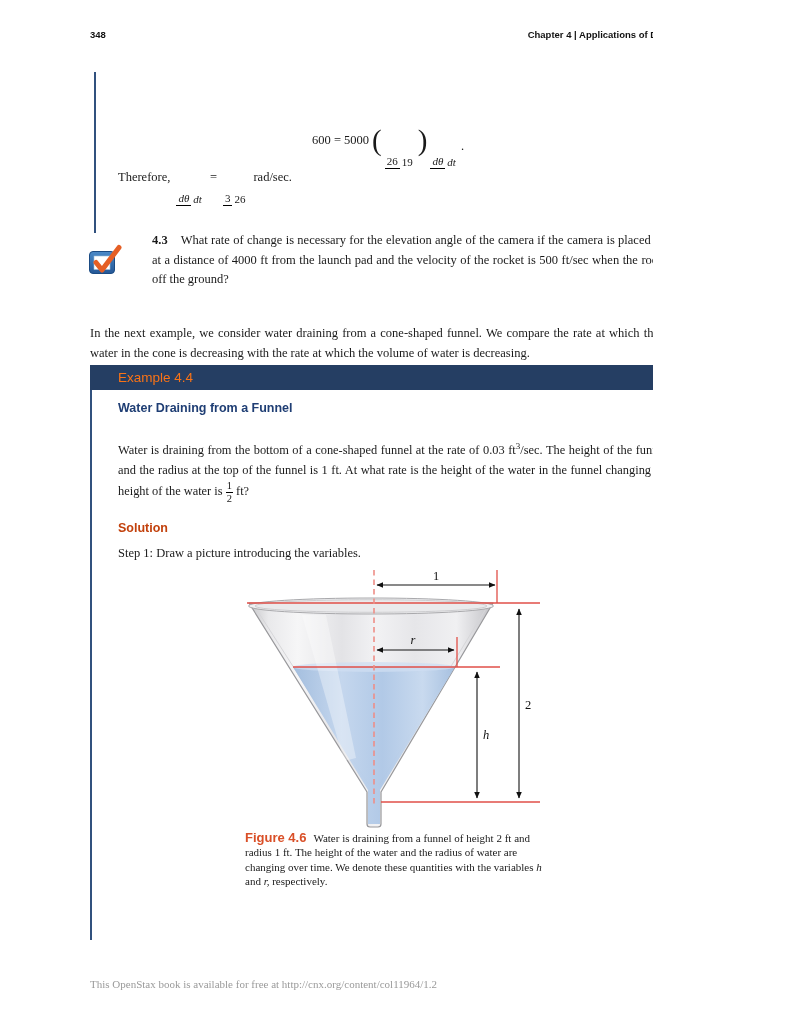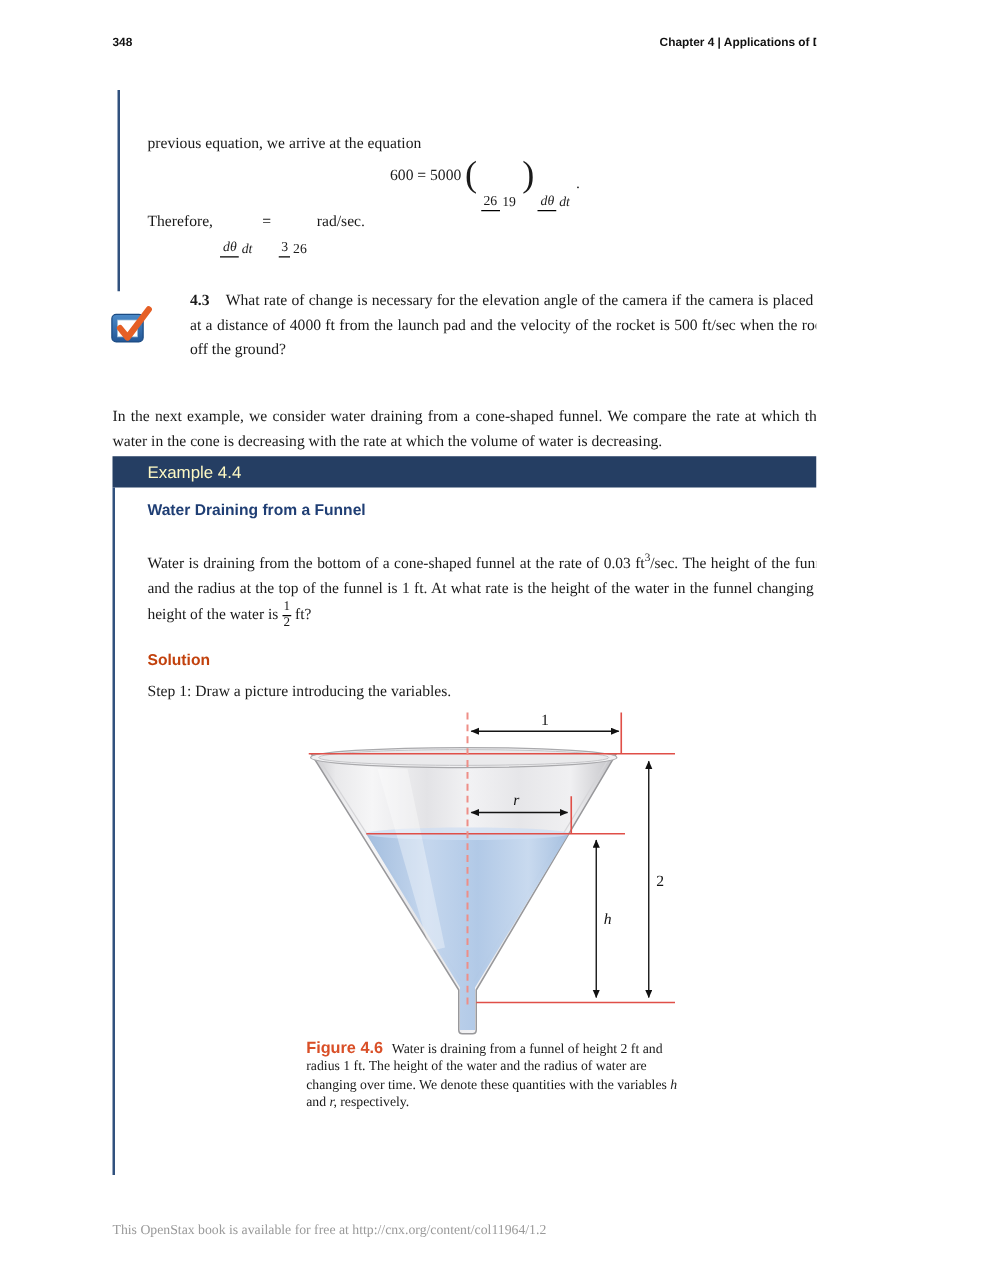--- a/index.html
+++ b/index.html
@@ -32,21 +32,21 @@
   .frac.ital{font-style:italic;}
   .bigparen{font-size:29px;font-weight:300;line-height:0.85;font-family:"Liberation Serif",serif;}
   .eq-period{align-self:flex-end;padding-bottom:6px;}
 
   
   .cp-icon{left:88px;top:243px;width:34px;height:34px;}
   .cp-text{left:128px;top:231px;width:572px;text-align:justify;margin-left:24px;}
   .cp-num{font-weight:bold;margin-right:13px;}
 
   
-  .banner{left:90px;top:365px;width:611px;height:25px;background:#253e63;color:#fef9c3;
+  .banner{left:90px;top:365px;width:611px;height:25px;background:#253e63;color:#f97316;
           display:flex;align-items:center;padding-left:28px;box-sizing:border-box;
           font-family:"Liberation Sans",sans-serif;font-size:13.5px;}
   .ex-title{left:118px;top:401px;font-family:"Liberation Sans",sans-serif;font-weight:bold;
             font-size:12.5px;color:#1f3e74;}
   .ex-body{left:118px;top:440px;width:582px;text-align:justify;font-size:12.4px;line-height:20px;}
   .ex-body sup{font-size:9px;line-height:0;}
   .ifrac{display:inline-flex;flex-direction:column;align-items:center;font-size:10.5px;
          line-height:1.1;vertical-align:middle;}
   .ifrac .num{border-bottom:1px solid #000;padding:0 1px;}
   .sol-h{left:118px;top:521px;font-family:"Liberation Sans",sans-serif;font-weight:bold;
@@ -65,21 +65,20 @@
 
 <div class="page">
 
   <div class="abs hdr">
     <span>348</span>
     <span>Chapter 4 | Applications of Derivatives</span>
   </div>
 
   <div class="abs vrule1"></div>
 
-  <div class="abs serif lead">previous equation, we arrive at the equation</div>
 
   <div class="abs eqrow eq1">
     <span>600 = 5000</span>
     <span class="bigparen">(</span>
     <span class="frac">
         <span class="num">26</span>
         <span class="den">19</span>
       </span>
     <span class="bigparen">)</span>
     <span class="frac ital">

